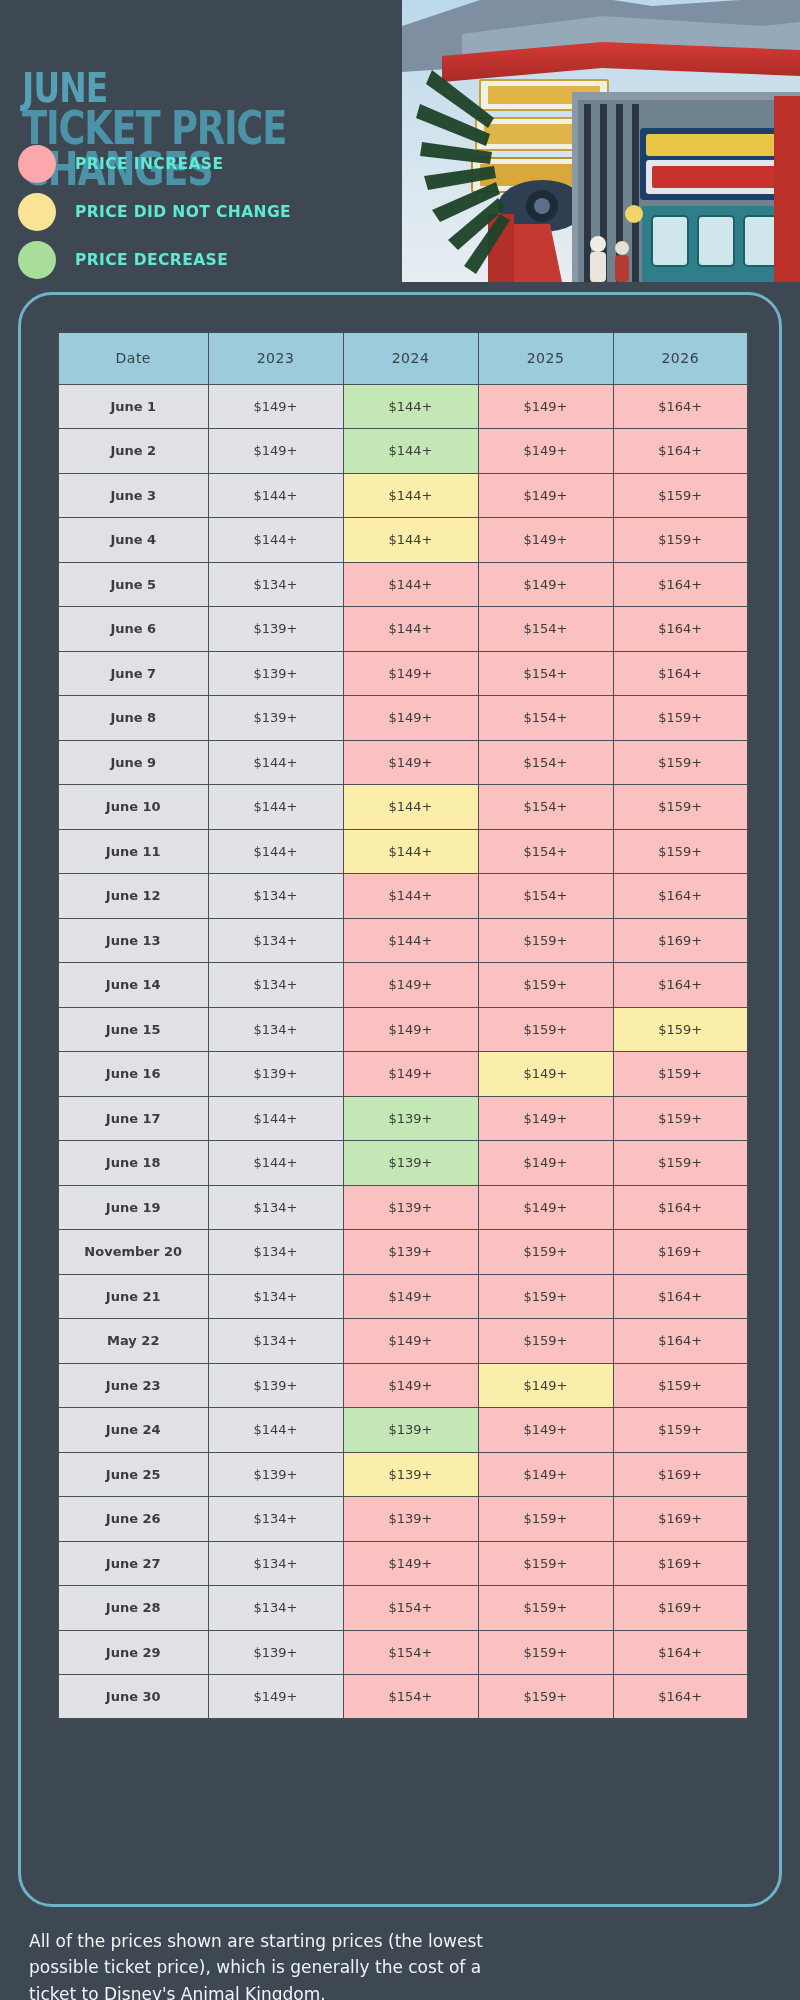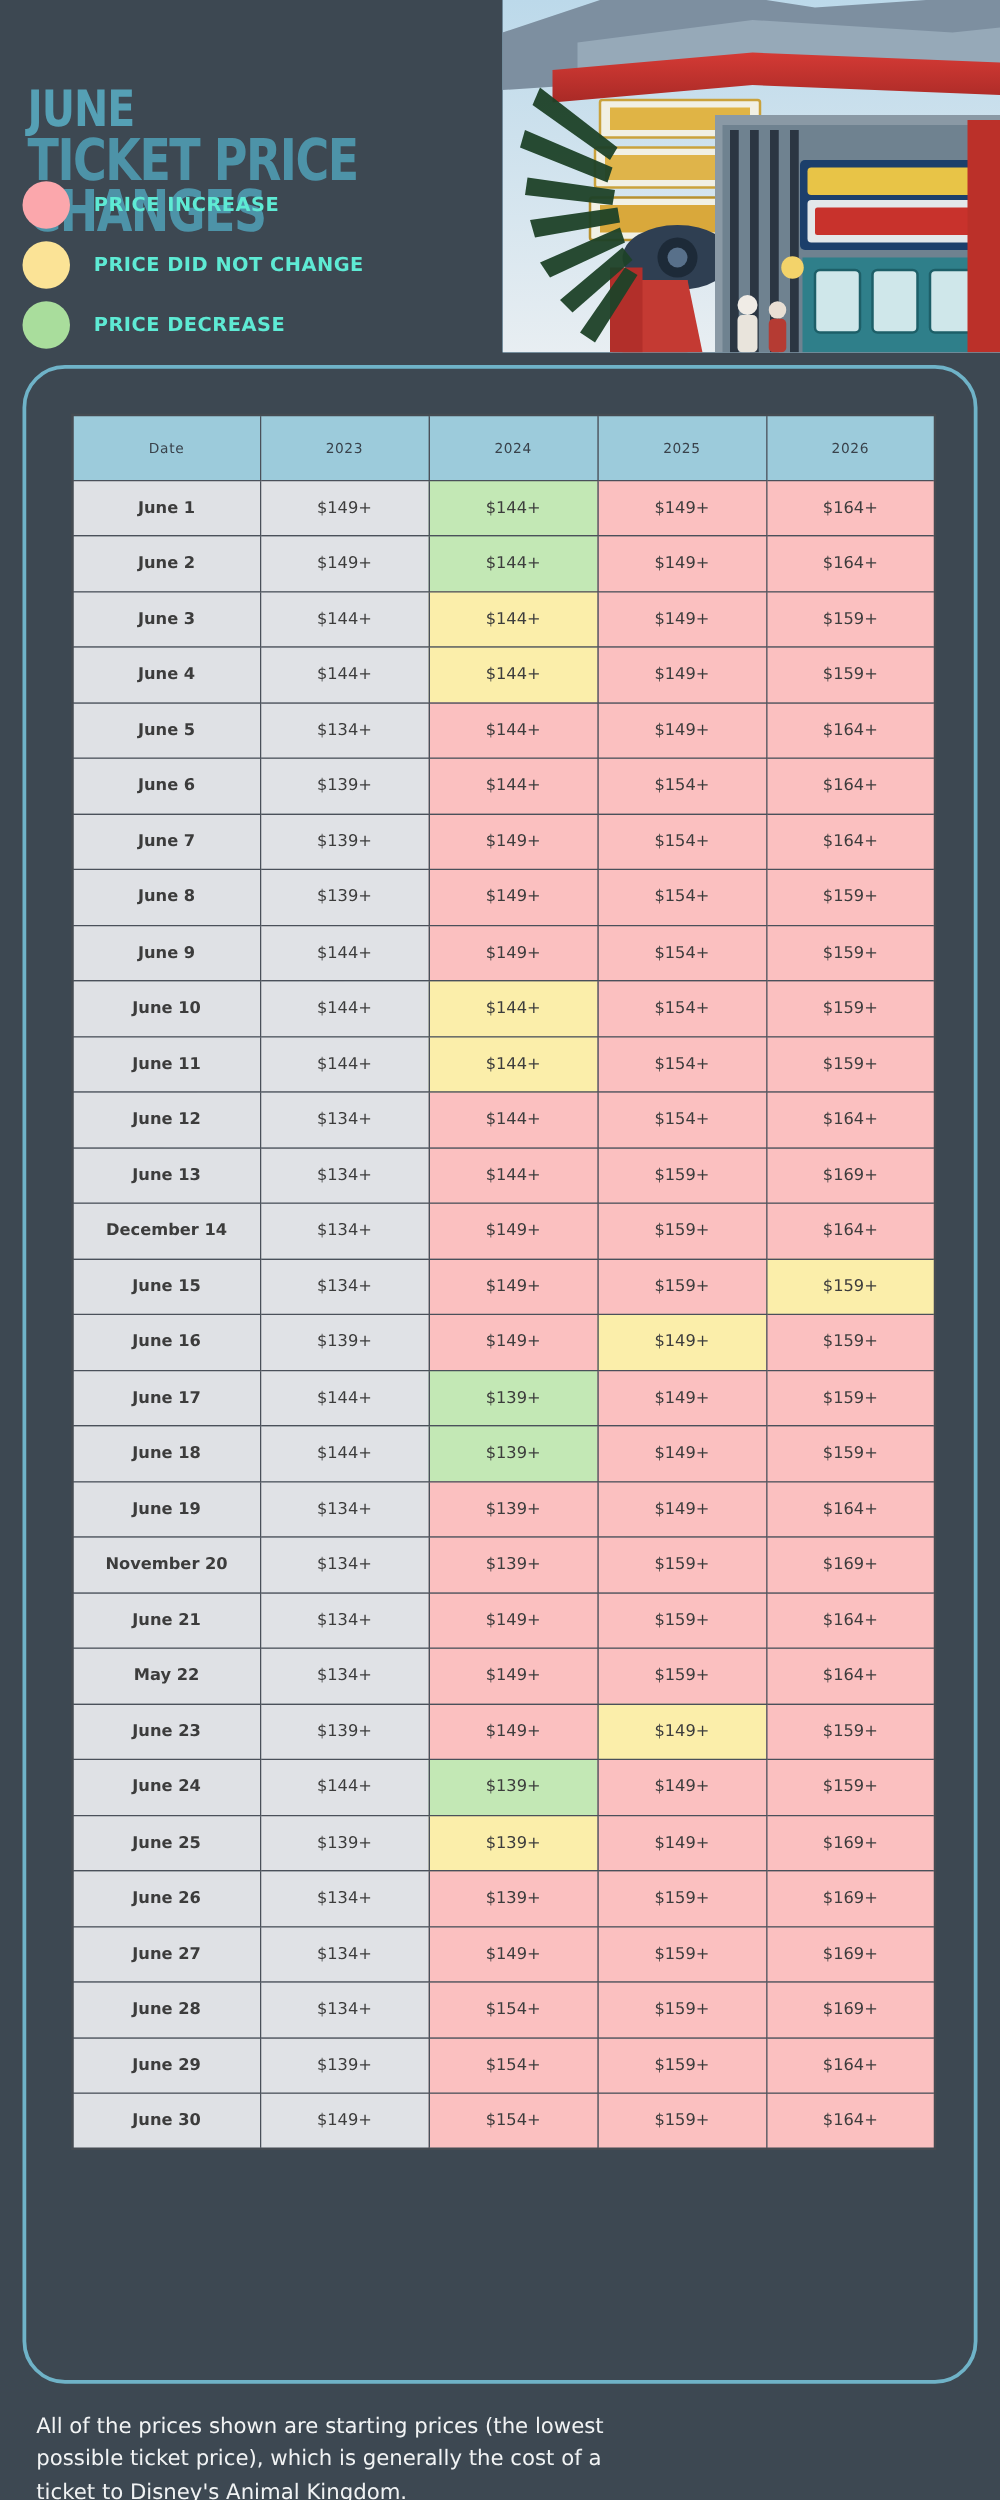--- a/index.html
+++ b/index.html
@@ -123,21 +123,21 @@
     border: 1px solid #4a505a;
     text-align: center;
     height: 44.5px;
     font-size: 13px;
     color: #3c3c3c;
     font-family: "DejaVu Sans", sans-serif;
   }
   table.price-table th {
     background: #9ccbdb;
     color: #39424b;
-    font-size: 11px;
+    font-size: 14px;
     font-weight: normal;
     height: 52px;
     letter-spacing: 0.5px;
   }
   td.datecell {
     background: #dfe1e5;
     font-weight: bold;
     font-size: 13px;
     color: #3c3c3c;
     margin-top: 10px;
@@ -402,21 +402,21 @@
               <td class="c-up">$164+</td>
             </tr>
             <tr>
               <td class="datecell">June 13</td>
               <td class="c-none">$134+</td>
               <td class="c-up">$144+</td>
               <td class="c-up">$159+</td>
               <td class="c-up">$169+</td>
             </tr>
             <tr>
-              <td class="datecell">December 14</td>
+              <td class="datecell">June 14</td>
               <td class="c-none">$134+</td>
               <td class="c-up">$149+</td>
               <td class="c-up">$159+</td>
               <td class="c-up">$164+</td>
             </tr>
             <tr>
               <td class="datecell">June 15</td>
               <td class="c-none">$134+</td>
               <td class="c-up">$149+</td>
               <td class="c-up">$159+</td>

